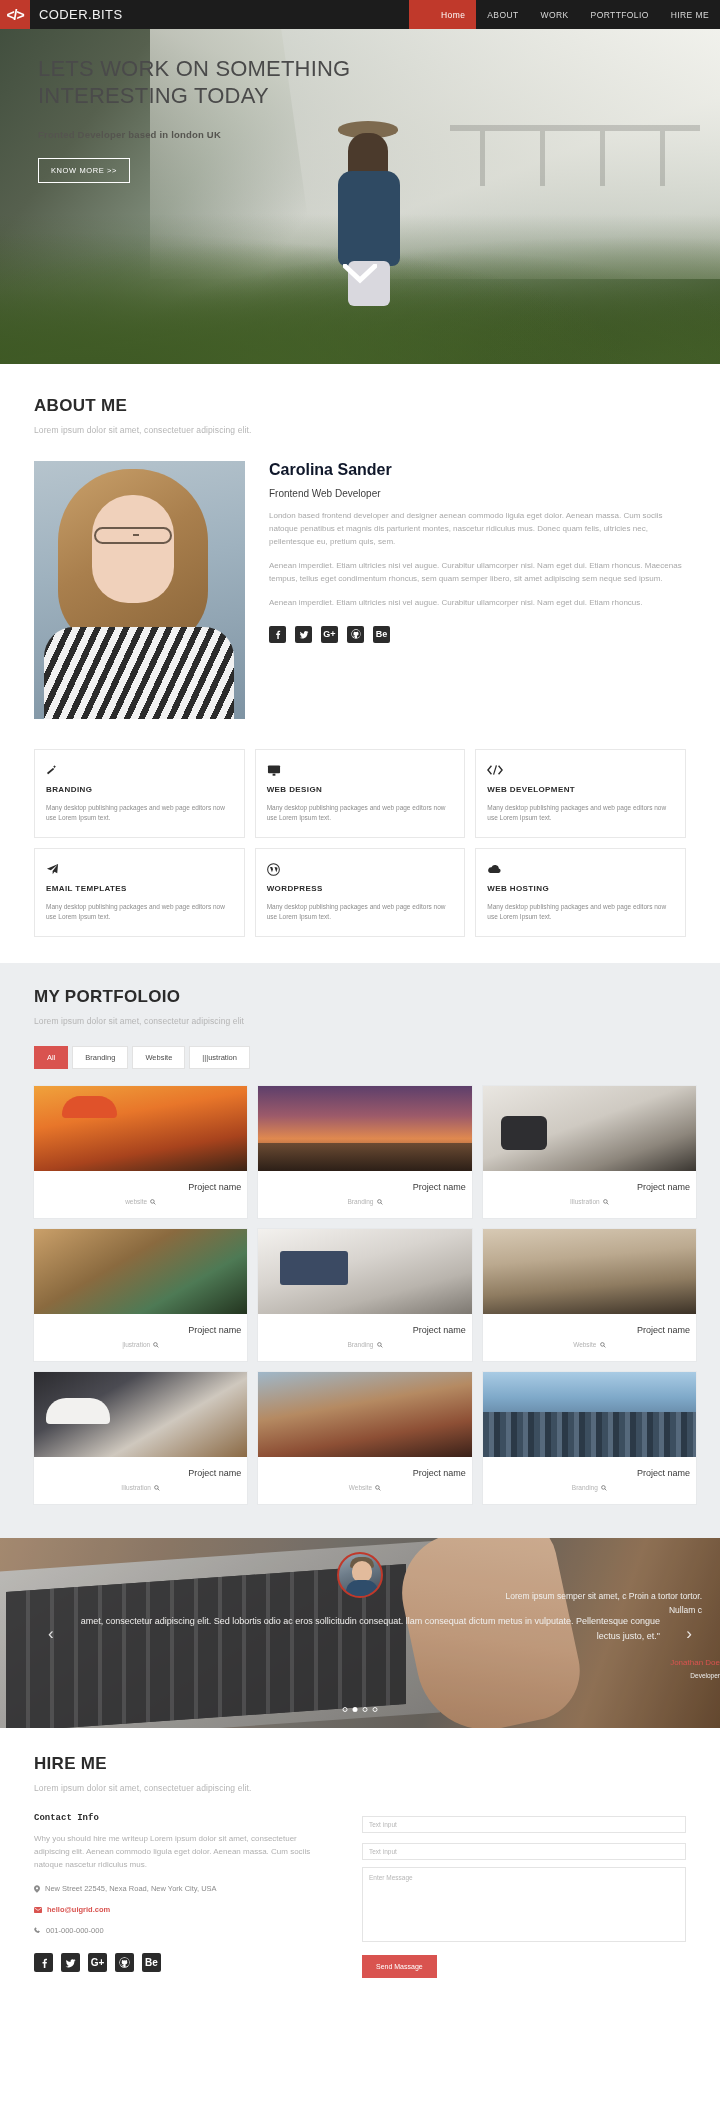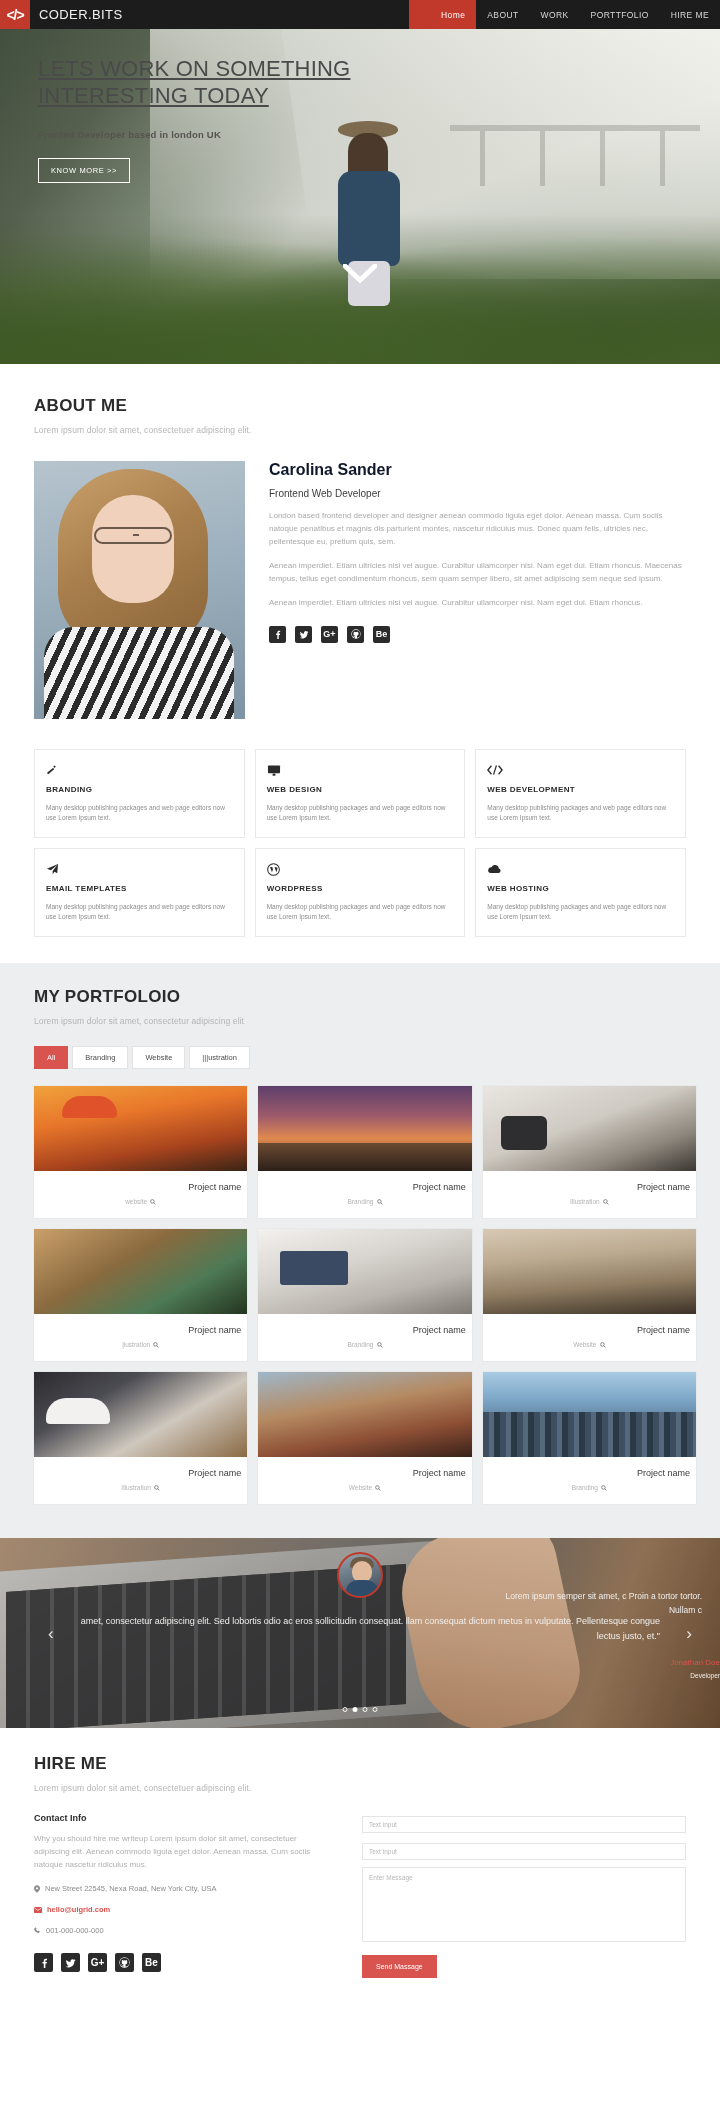--- a/index.html
+++ b/index.html
@@ -111,21 +111,20 @@
     background: #d9d8de; border-radius: 6px;
   }
   .hero-inner {
     position: relative; z-index: 4;
     padding: 26px 0 0 38px;
   }
   .hero-title {
     font-size: 22px; line-height: 1.23;
     color: #4a4a4a; font-weight: 400; letter-spacing: .2px;
     max-width: 330px;
-    text-decoration: underline;
   }
   .hero-sub {
     margin-top: 20px;
     font-size: 9.5px; font-weight: bold; color: #55544f; letter-spacing: .2px;
   }
   .hero-btn {
     margin-top: 18px;
     display: inline-block;
     border: 1px solid #ffffff;
     color: #ffffff;
@@ -312,21 +311,21 @@
   .tst-dot {
     width: 5px; height: 5px; border-radius: 50%;
     border: 1px solid rgba(255,255,255,.9); background: transparent; cursor: pointer;
   }
   .tst-dot.active { background: #ffffff; }
 
   
   .hire { background: #ffffff; padding: 26px 34px 26px 34px; }
   .hire-row { display: flex; margin-top: 20px; gap: 28px; }
   .hire-left { width: 300px; }
-  .hire-h4 { font-size: 9px; font-weight: bold; color: #2b2b2b; }
+  .hire-h4 { font-size: 9px; font-weight: bold; color: #2b2b2b; font-family: Liberation Mono, monospace; }
   .hire-p { margin-top: 10px; font-size: 8px; line-height: 1.62; color: #b0b0b0; }
   .contact-line {
     margin-top: 12px; font-size: 7.5px; color: #8c8c8c;
     display: flex; align-items: center; gap: 5px;
   }
   .contact-line.email { color: #d9534f; font-weight: bold; }
   .contact-line svg { display:block; flex:none; }
   .hire-right { flex: 1; }
   .inp {
     width: 100%; height: 17px; border: 1px solid #e4e4e4; background: #fff;

